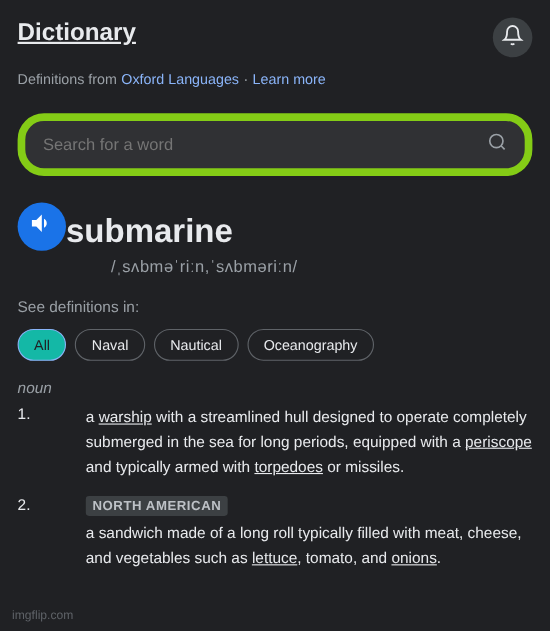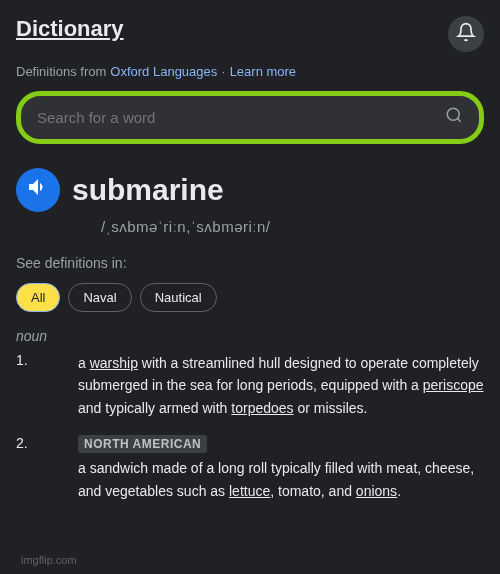--- a/index.html
+++ b/index.html
@@ -40,62 +40,61 @@
       background-color: #3c4043;
       display: flex;
       align-items: center;
       justify-content: center;
       cursor: pointer;
       color: #e8eaed;
       font-size: 18px;
     }
 
     .source-bar {
-      padding: 4px 16px 12px 16px;
+      padding: 4px 16px 24px 16px;
       font-size: 13px;
       color: #9aa0a6;
       display: flex;
       align-items: center;
       gap: 4px;
     }
 
     .source-link {
       color: #8ab4f8;
       text-decoration: none;
     }
 
     .search-bar {
       margin: 0 16px 16px 16px;
       display: flex;
       align-items: center;
       background-color: #303134;
       border-radius: 24px;
       padding: 10px 16px;
-      border: 5px solid #84cc16;
+      border: 7px solid #84cc16;
     }
 
     .search-input {
       flex: 1;
       background: transparent;
       border: none;
       outline: none;
       color: #9aa0a6;
       font-size: 15px;
     }
 
     .search-icon {
       color: #9aa0a6;
       font-size: 18px;
     }
 
     .word-section {
       padding: 8px 16px 4px 16px;
       display: flex;
-      align-items: center;
-      gap: 12px;
+      align-items: flex-end;
     }
 
     .audio-btn {
       width: 44px;
       height: 44px;
       border-radius: 50%;
       background-color: #1a73e8;
       border: none;
       display: flex;
       align-items: center;
@@ -139,21 +138,21 @@
       padding: 6px 14px;
       border-radius: 20px;
       border: 1px solid #5f6368;
       background: transparent;
       color: #e8eaed;
       font-size: 13px;
       cursor: pointer;
     }
 
     .category-pill.active {
-      background-color: #fde047;
+      background-color: #14b8a6;
       border-color: #8ab4f8;
       color: #202124;
     }
 
     .pos-label {
       padding: 4px 16px 8px 16px;
       font-style: italic;
       font-size: 14px;
       color: #9aa0a6;
     }
@@ -199,21 +198,21 @@
       font-weight: bold;
       letter-spacing: 0.5px;
       padding: 2px 6px;
       border-radius: 3px;
       margin-bottom: 4px;
     }
 
     .watermark {
       position: absolute;
       bottom: 8px;
-      left: 21px;
+      left: 11px;
       font-size: 11px;
       color: #5f6368;
     }
   </style>
 </head>
 <body>
 
 <div class="header">
   <span class="header-title">Dictionary</span>
   <button class="feedback-btn">
@@ -265,20 +264,23 @@
 
 <div class="categories">
   <button class="category-pill active">
     <span>All</span>
   </button>
   <button class="category-pill">
     <span>Naval</span>
   </button>
   <button class="category-pill">
     <span>Nautical</span>
+  </button>
+  <button class="category-pill">
+    <span>Oceanography</span>
   </button>
 </div>
 
 <div class="pos-label">noun</div>
 
 <div class="definitions-list">
 
   <div class="def-item">
     <span class="def-number">1.</span>
     <div class="def-content">

